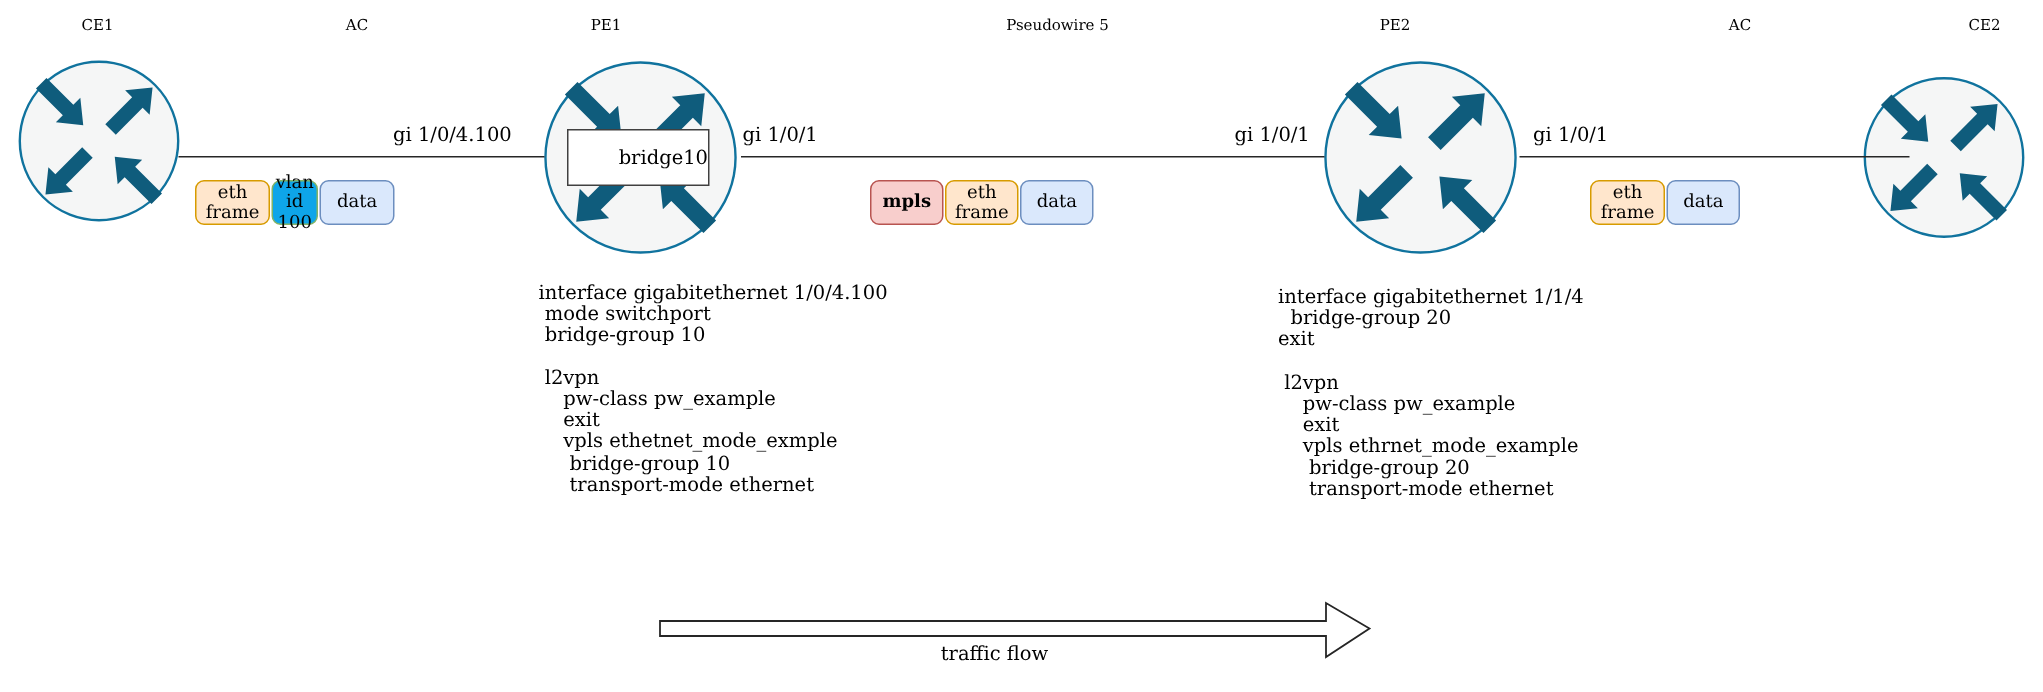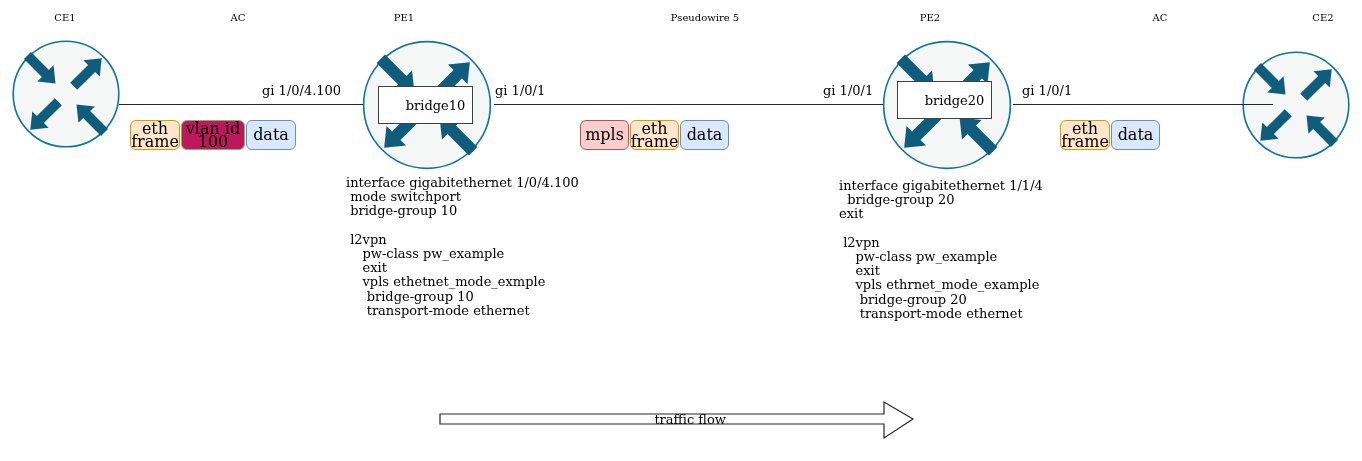--- a/index.html
+++ b/index.html
@@ -10,32 +10,32 @@
 
   .router{position:absolute;}
   .router-circle{fill:var(--router-fill,#f5f6f6);stroke:var(--router-stroke,#10739e);stroke-width:1.6;vector-effect:non-scaling-stroke;}
   .router-arrow{fill:var(--router_arrow,#0f5c7c);}
 
   .net-line{position:absolute;height:1.2px;background:var(--line,#262626);}
 
   .if-label{position:absolute;font-size:13px;white-space:nowrap;}
 
   .bridge-box{position:absolute;width:95px;height:38px;background:#ffffff;border:1.2px solid #404040;
-    display:flex;align-items:center;justify-content:center;font-size:13px;box-sizing:border-box;padding-left:20px;}
+    display:flex;align-items:center;justify-content:flex-end;font-size:13px;box-sizing:border-box;padding-left:20px;}
 
   .frame-group{position:absolute;top:120px;display:flex;gap:1px;}
   .frame-box{height:30px;box-sizing:border-box;border:1px solid #999;border-radius:6px;
     display:flex;align-items:center;justify-content:center;text-align:center;
-    font-size:16px;line-height:13.5px;white-space:pre-line;padding:0 2px;}
+    font-size:12px;line-height:13.5px;white-space:pre-line;padding:0 2px;}
 
-  .config-block{position:absolute;margin:0;font-family:"DejaVu Serif", serif;font-size:13px;line-height:14.2px;white-space:pre;}
+  .config-block{position:absolute;margin:13px;font-family:"DejaVu Serif", serif;font-size:13px;line-height:14.2px;white-space:pre;}
 
   .flow-arrow{position:absolute;left:435px;top:398px;}
   .flow-arrow polygon{fill:#ffffff;stroke:var(--line,#262626);stroke-width:1.2;stroke-linejoin:miter;}
-  .flow-label{position:absolute;top:412px;left:600px;width:126px;text-align:right;font-size:13px;}
+  .flow-label{position:absolute;top:429px;left:600px;width:126px;text-align:center;font-size:13px;}
 </style>
 </head>
 <body>
 
 <div id="stage">
 
   <span class="top-label" style="left:65px">CE1</span>
   <span class="top-label" style="left:238px">AC</span>
   <span class="top-label" style="left:404px">PE1</span>
   <span class="top-label" style="left:705px">Pseudowire 5</span>
@@ -83,39 +83,36 @@
     </g>
   </svg>
 
   <div class="net-line" style="left:119px;top:104px;width:244px"></div>
   <div class="net-line" style="left:494px;top:104px;width:389px"></div>
   <div class="net-line" style="left:1013px;top:104px;width:260px"></div>
 
   <div class="bridge-box" style="left:378px;top:86px">
     <span>bridge10</span>
   </div>
-  <div class="bridge-box" style="left:897px;top:81px">
-    <span>bridge20</span>
-  </div>
 
   <span class="if-label" style="left:262px;top:83px">gi 1/0/4.100</span>
   <span class="if-label" style="left:495px;top:83px">gi 1/0/1</span>
   <span class="if-label" style="left:823px;top:83px">gi 1/0/1</span>
   <span class="if-label" style="left:1022px;top:83px">gi 1/0/1</span>
 
   <div class="frame-group" style="left:130px">
     <div class="frame-box" style="width: 50px; background: rgb(255, 230, 204); border-color: rgb(215, 155, 0);"><span>eth
 frame</span></div>
-    <div class="frame-box" style="width: 64px; background: #be185d; border-color: rgb(130, 179, 102);"><span>vlan id
+    <div class="frame-box" style="width: 31px; background: #0ea5e9; border-color: rgb(130, 179, 102);"><span>vlan id
 100</span></div>
     <div class="frame-box" style="width: 50px; background: rgb(218, 232, 252); border-color: rgb(108, 142, 191);"><span>data</span></div>
   </div>
 
   <div class="frame-group" style="left:580px">
-    <div class="frame-box" style="width: 49px; background: rgb(248, 206, 204); border-color: rgb(184, 84, 80);"><span>mpls</span></div>
+    <div class="frame-box" style="width: 49px; background: rgb(248, 206, 204); border-color: rgb(184, 84, 80); font-weight: bold;"><span>mpls</span></div>
     <div class="frame-box" style="width: 49px; background: rgb(255, 230, 204); border-color: rgb(215, 155, 0);"><span>eth
 frame</span></div>
     <div class="frame-box" style="width: 49px; background: rgb(218, 232, 252); border-color: rgb(108, 142, 191);"><span>data</span></div>
   </div>
 
   <div class="frame-group" style="left:1060px">
     <div class="frame-box" style="width: 50px; background: rgb(255, 230, 204); border-color: rgb(215, 155, 0);"><span>eth
 frame</span></div>
     <div class="frame-box" style="width: 49px; background: rgb(218, 232, 252); border-color: rgb(108, 142, 191);"><span>data</span></div>
   </div>

